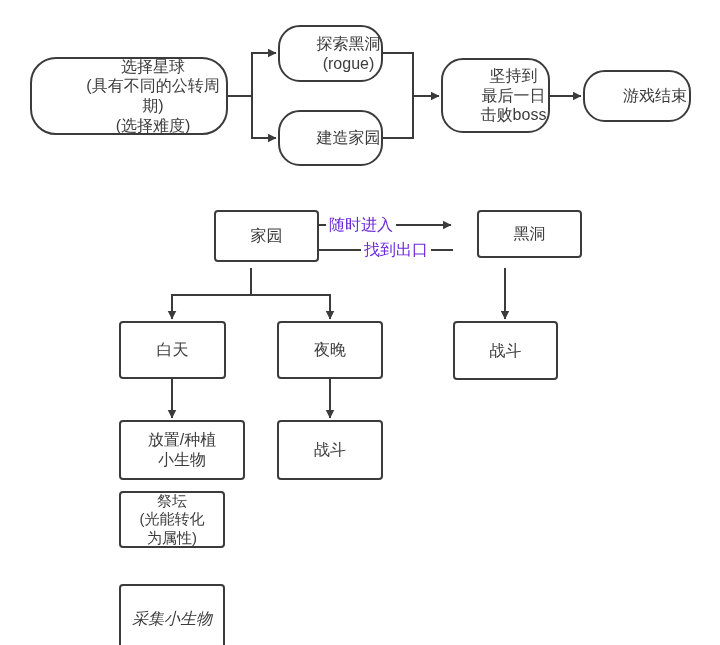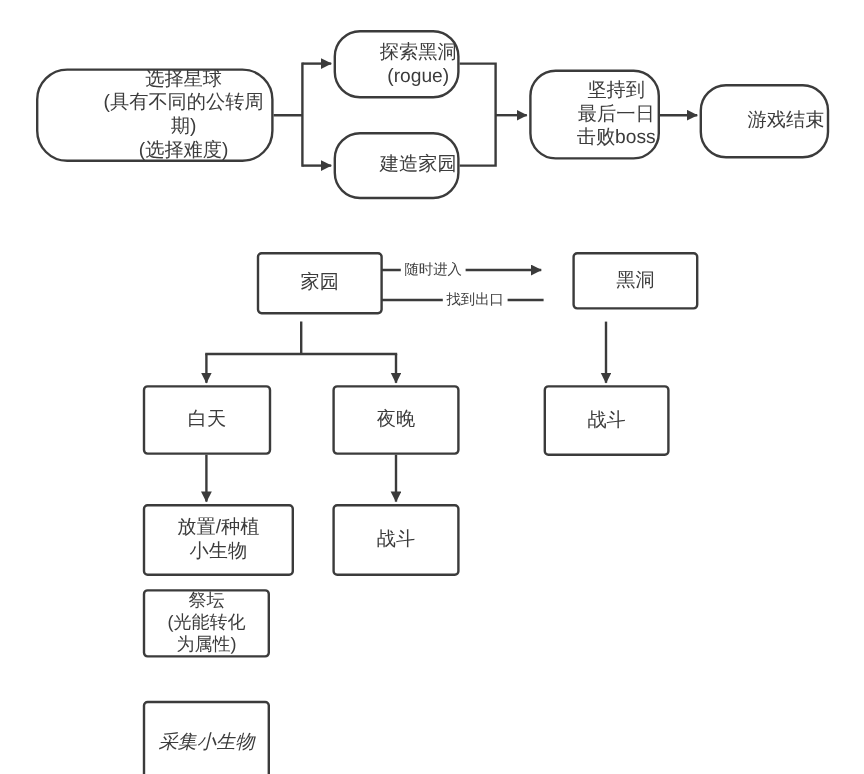--- a/index.html
+++ b/index.html
@@ -14,29 +14,29 @@
     border:2px solid #3b3b3b;background:#ffffff;color:#3c3c3c;
     display:flex;align-items:center;justify-content:center;
     text-align:center;font-size:16px;line-height:1.22;
     white-space:pre-line;
   }
   .rounded{border-radius:22px;padding-left:36px;}
   .rounded-lg{border-radius:26px;padding-left:48px;}
   .square{border-radius:4px;}
   .edge-label{
     position:absolute;transform:translate(-50%,-50%);
-    background:#ffffff;color:#404040;font-size:12px;
+    background:#ffffff;color:#6d28d9;font-size:16px;
     padding:0 3px;white-space:nowrap;
   }
   
   #n-choose-planet   {left:30px;  top:57px;  width:198px; height:78px;}
   #n-explore-blackhole{left:278px;top:25px;  width:105px; height:57px;}
   #n-build-home      {left:278px; top:110px; width:105px; height:56px;}
   #n-persist         {left:441px; top:58px;  width:109px; height:75px;}
-  #n-game-over       {left:583px; top:70px;  width:108px; height:62px;}
+  #n-game-over       {left:583px; top:70px;  width:108px; height:52px;}
   #n-home            {left:198px; top:210px; width:105px; height:52px;margin-left:16px;}
   #n-blackhole       {left:453px; top:210px; width:105px; height:48px;margin-left:24px;}
   #n-day             {left:119px; top:321px; width:107px; height:58px;}
   #n-night           {left:277px; top:321px; width:106px; height:58px;}
   #n-place-plant     {left:119px; top:420px; width:126px; height:60px;}
   #n-altar           {left:119px; top:491px; width:106px; height:57px; font-size:15px;}
   #n-collect-creatures{left:119px;top:584px; width:106px; height:70px;font-style:italic;}
   #n-battle-night    {left:277px; top:420px; width:106px; height:60px;}
   #n-battle-blackhole{left:453px; top:321px; width:105px; height:59px;}
   #n-collect-buff    {left:453px; top:392px; width:105px; height:56px;}

